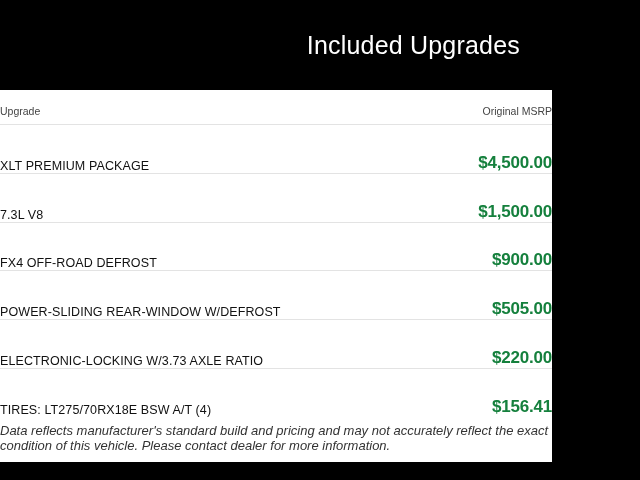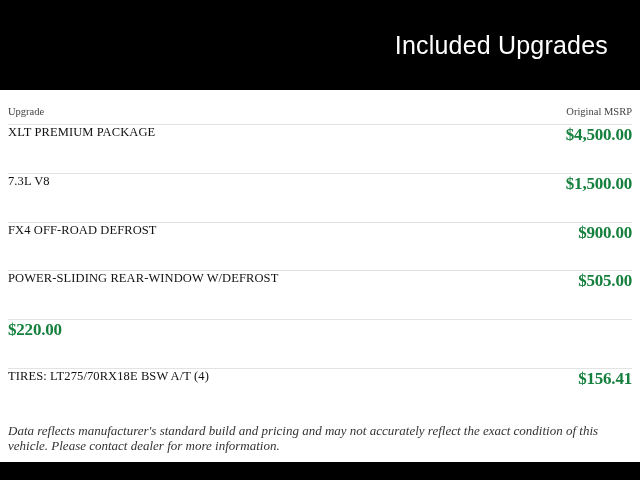--- a/index.html
+++ b/index.html
@@ -8,21 +8,21 @@
   }
   body {
     width: 640px;
     height: 480px;
     background: #000000;
     font-family: "Liberation Sans", sans-serif;
     overflow: hidden;
   }
   .page {
     position: relative;
-    width: 640px;
+    width: 552px;
     height: 480px;
     background: #000000;
     box-sizing: border-box;
   }
   .header {
     height: 90px;
     background: #000000;
     display: flex;
     align-items: center;
     justify-content: flex-end;
@@ -37,24 +37,23 @@
     line-height: 1;
   }
   .sheet {
     position: absolute;
     top: 90px;
     left: 0;
     right: 0;
     bottom: 18px;
     background: #ffffff;
     box-sizing: border-box;
-    padding: 0 8px;
+    padding: 0 0;
     display: flex;
     flex-direction: column;
-    font-family: Liberation Serif, serif;
   }
   .col-head {
     display: flex;
     align-items: center;
     justify-content: space-between;
     height: 34px;
     padding-top: 8px;
     box-sizing: border-box;
   }
   .col-head .lbl {
@@ -63,21 +62,21 @@
     font-weight: 400;
   }
   .rows {
     flex: 1 1 auto;
     display: flex;
     flex-direction: column;
   }
   .row {
     flex: 1 1 0;
     display: flex;
-    align-items: flex-start;
+    align-items: flex-end;
     justify-content: space-between;
     border-top: 1px solid #e3e3e3;
     box-sizing: border-box;
   }
   .row:first-child {
     border-top: 1px solid #e3e3e3;
   }
   .row .name {
     font-size: 12.5px;
     color: #111111;
@@ -139,20 +138,21 @@
         <div class="name">FX4 OFF-ROAD DEFROST</div>
         <div class="price">$900.00</div>
       </div>
 
       <div class="row">
         <div class="name">POWER-SLIDING REAR-WINDOW W/DEFROST</div>
         <div class="price">$505.00</div>
       </div>
 
       <div class="row">
+        <div class="name">ELECTRONIC-LOCKING W/3.73 AXLE RATIO</div>
         <div class="price">$220.00</div>
       </div>
 
       <div class="row">
         <div class="name">TIRES: LT275/70RX18E BSW A/T (4)</div>
         <div class="price">$156.41</div>
       </div>
 
     </div>
 

